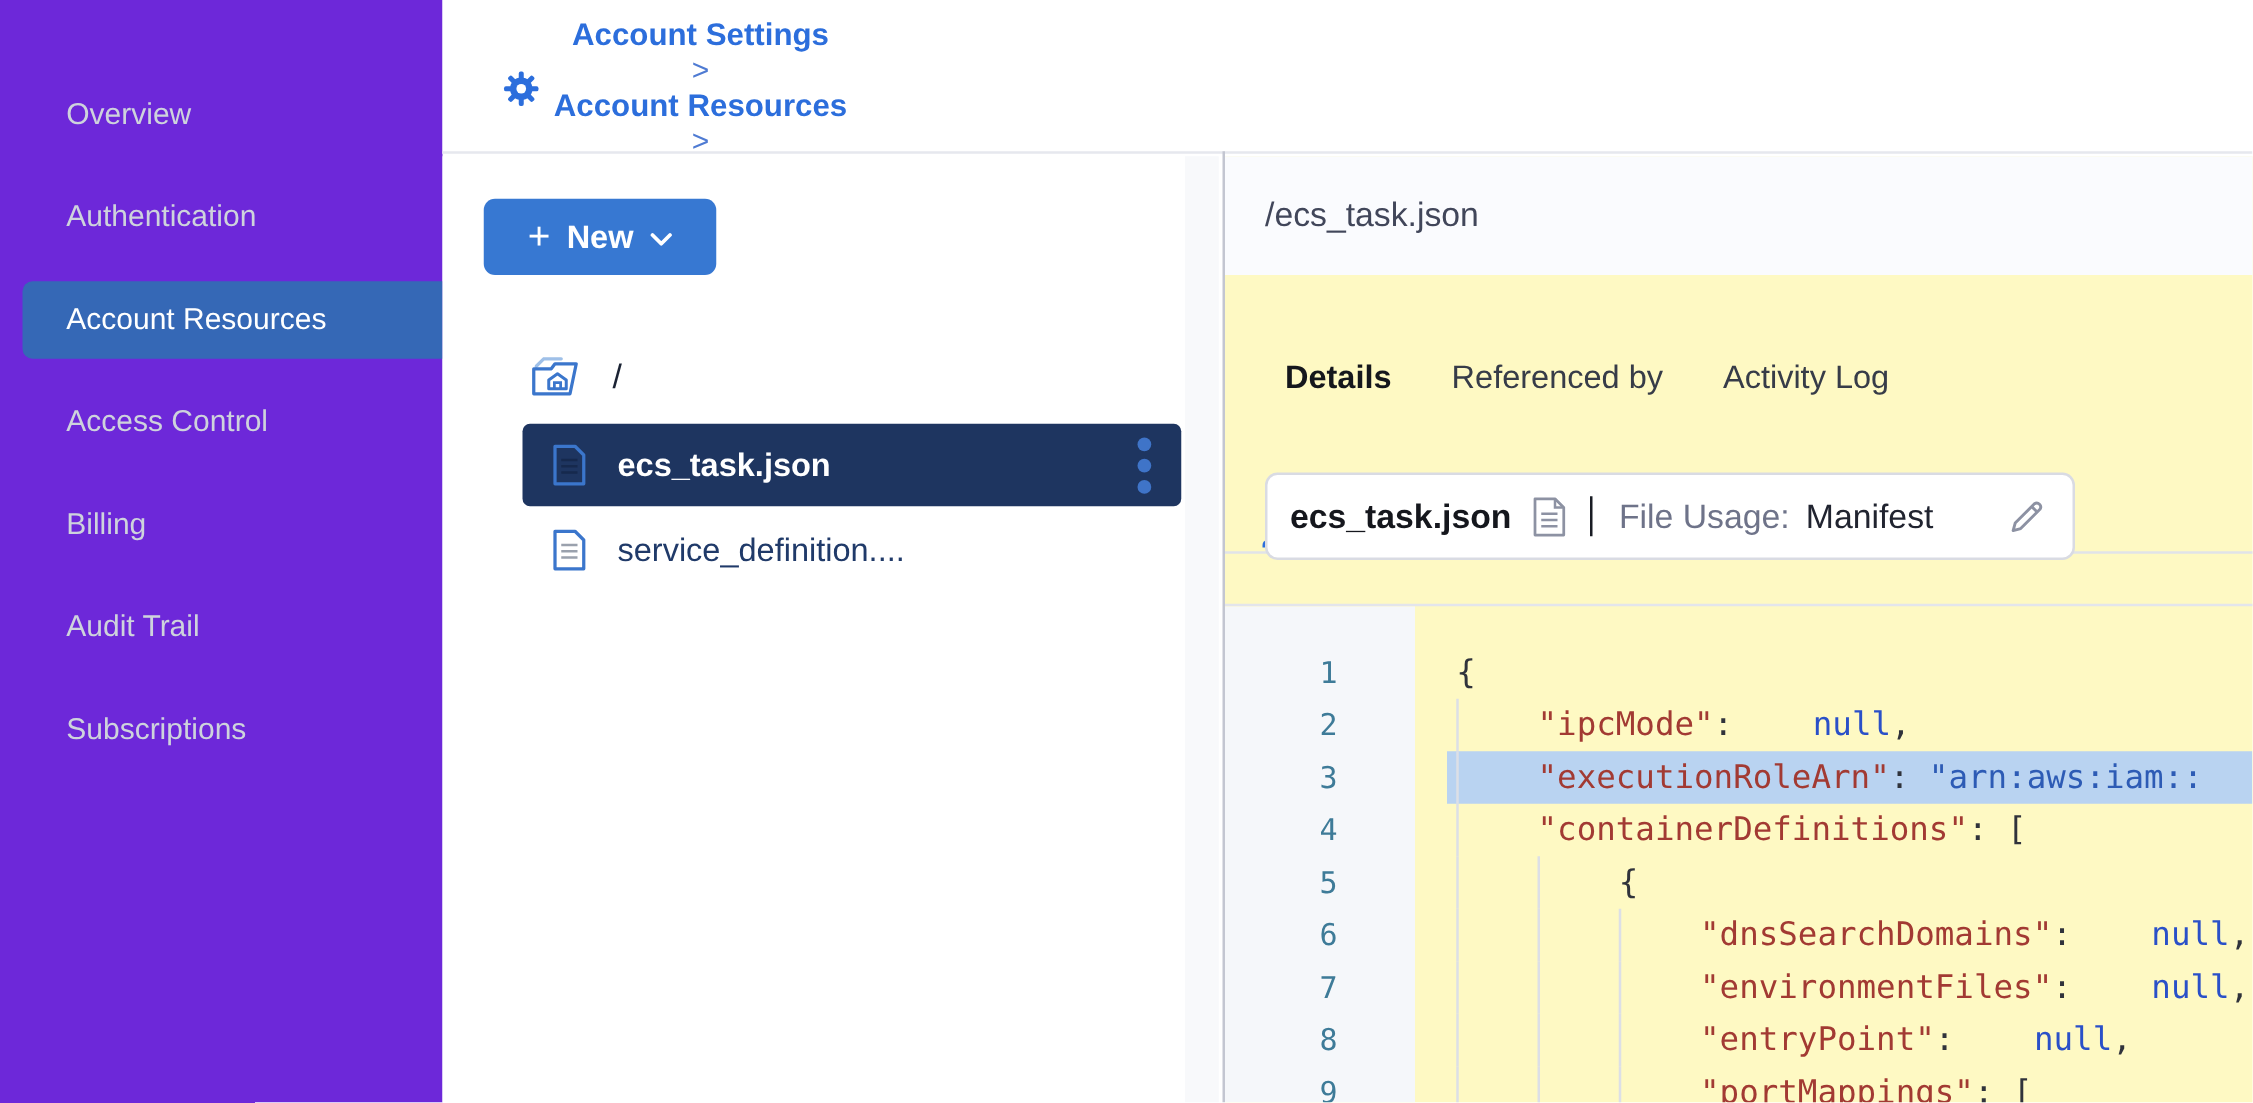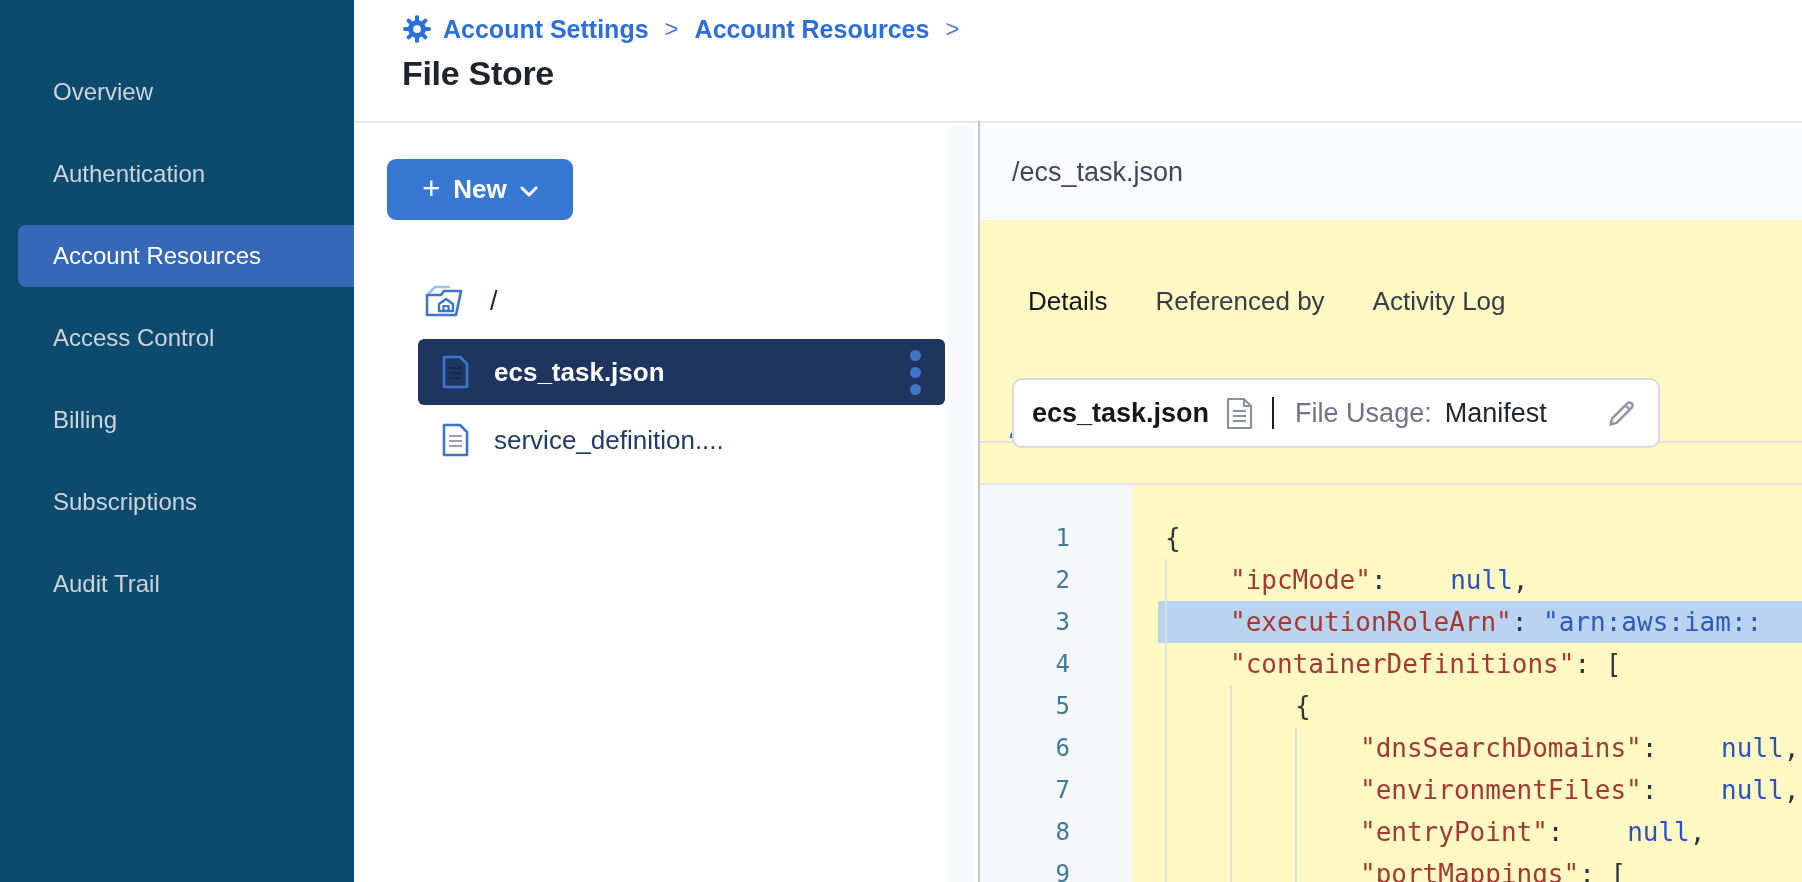--- a/index.html
+++ b/index.html
@@ -1,21 +1,21 @@
 <!DOCTYPE html>
 <html><head>
 <meta charset="utf-8">
 <style>
   * { margin:0; padding:0; box-sizing:border-box; }
   html,body { width:1802px; height:882px; overflow:hidden; }
   body { font-family:"Liberation Sans", sans-serif; background:#ffffff; color:#1f232b; }
   .app { position:relative; width:1802px; height:882px; background:#fff; }
 
   
-  .sidebar { position:absolute; left:0; top:0; width:354px; height:882px; background:#0c4a6e; padding-top:61px; }
+  .sidebar { position:absolute; left:0; top:0; width:354px; height:882px; background:#6d28d9; padding-top:61px; }
   .nav-item { height:62px; display:flex; align-items:center; padding-left:53px; margin-bottom:20px;
               color:#ced3dc; font-size:24px; cursor:pointer; }
   .nav-item.active { margin-left:18px; padding-left:35px; background:#3568b6; color:#fff; border-radius:8px 0 0 8px; }
 
   
   .header { position:absolute; left:354px; top:0; width:1448px; height:123px; background:#fff;
             border-bottom:2px solid #e6e8ee; padding:14px 0 0 48px; }
   .breadcrumb { display:flex; align-items:center; gap:11px; font-size:25px; font-weight:600; color:#2c6edc; }
   .crumb { color:#2c6edc; cursor:pointer; }
   .crumb-sep { color:#4f7bd3; font-weight:400; font-size:24px; }
@@ -43,21 +43,21 @@
 
   .divider-v { position:absolute; left:978px; top:121px; width:2px; height:761px; background:#c3c6d1; }
 
   
   .detail-panel { position:absolute; left:980px; top:125px; width:858px; height:757px; background:#fef9c3; }
   .path-band { position:absolute; left:0; top:0; width:100%; height:95px; background:#fafbfe;
                display:flex; align-items:center; padding-left:32px; font-size:27px; color:#41465a; }
   .tabs { position:absolute; left:0; top:95px; width:100%; height:126px; }
   .tab-row { display:flex; gap:48px; padding:66px 0 0 48px; }
   .tab { font-size:26px; color:#373c48; font-weight:500; cursor:pointer; }
-  .tab.active { color:#15171c; font-weight:400; }
+  .tab.active { color:#15171c; font-weight:700; }
   .tab-underline { position:absolute; left:30px; top:212px; width:127px; height:6px; background:#2c6edc;
                    border-radius:4px 4px 0 0; }
   .tab-border { position:absolute; left:0; top:221px; width:100%; height:2px; background:#e1e3e9; }
 
   .file-card { position:absolute; left:32px; top:253px; width:648px; height:70px; border:2px solid #d9dbe3;
                border-radius:10px; display:flex; align-items:center; padding:0 20px 0 18px; background:#fff; }
   .file-card .card-name { font-size:27px; font-weight:700; color:#15171d; }
   .file-card .doc-ic { margin-left:17px; flex:none; }
   .card-divider { width:2px; height:32px; background:#191c24; margin-left:19px; flex:none; }
   .usage-label { margin-left:21px; font-size:27px; color:#6e7389; }
@@ -100,45 +100,45 @@
 
       <div class="nav-item">
         <span>Access Control</span>
       </div>
 
       <div class="nav-item">
         <span>Billing</span>
       </div>
 
       <div class="nav-item">
+        <span>Audit Trail</span>
+      </div>
+
+      <div class="nav-item">
         <span>Subscriptions</span>
-      </div>
-
-      <div class="nav-item">
-        <span>Audit Trail</span>
       </div>
 
 
   </nav>
 
   <header class="header">
     <div class="breadcrumb">
       <span class="gear">
         <svg width="30" height="30" viewBox="0 0 24 24">
           <g fill="#2c6edc">
             <rect x="10.4" y="1" width="3.2" height="22" rx="1.2"></rect>
             <rect x="10.4" y="1" width="3.2" height="22" rx="1.2" transform="rotate(45 12 12)"></rect>
             <rect x="10.4" y="1" width="3.2" height="22" rx="1.2" transform="rotate(90 12 12)"></rect>
             <rect x="10.4" y="1" width="3.2" height="22" rx="1.2" transform="rotate(135 12 12)"></rect>
             <circle cx="12" cy="12" r="7.2"></circle>
           </g>
           <circle cx="12" cy="12" r="3.1" fill="#ffffff"></circle>
         </svg>
       </span>
-      <span id="crumbs" style="display: inline-flex; align-items: center; gap: 16px;">
+      <span id="crumbs" style="display: inline-flex; align-items: center; gap: 0; flex-direction: column;">
           <span class="crumb">Account Settings</span>
           <span class="crumb-sep">&gt;</span>
           <span class="crumb">Account Resources</span>
           <span class="crumb-sep">&gt;</span>
         </span>
     </div>
     <h1 class="page-title">File Store</h1>
   </header>
 
   <section class="tree-panel">

